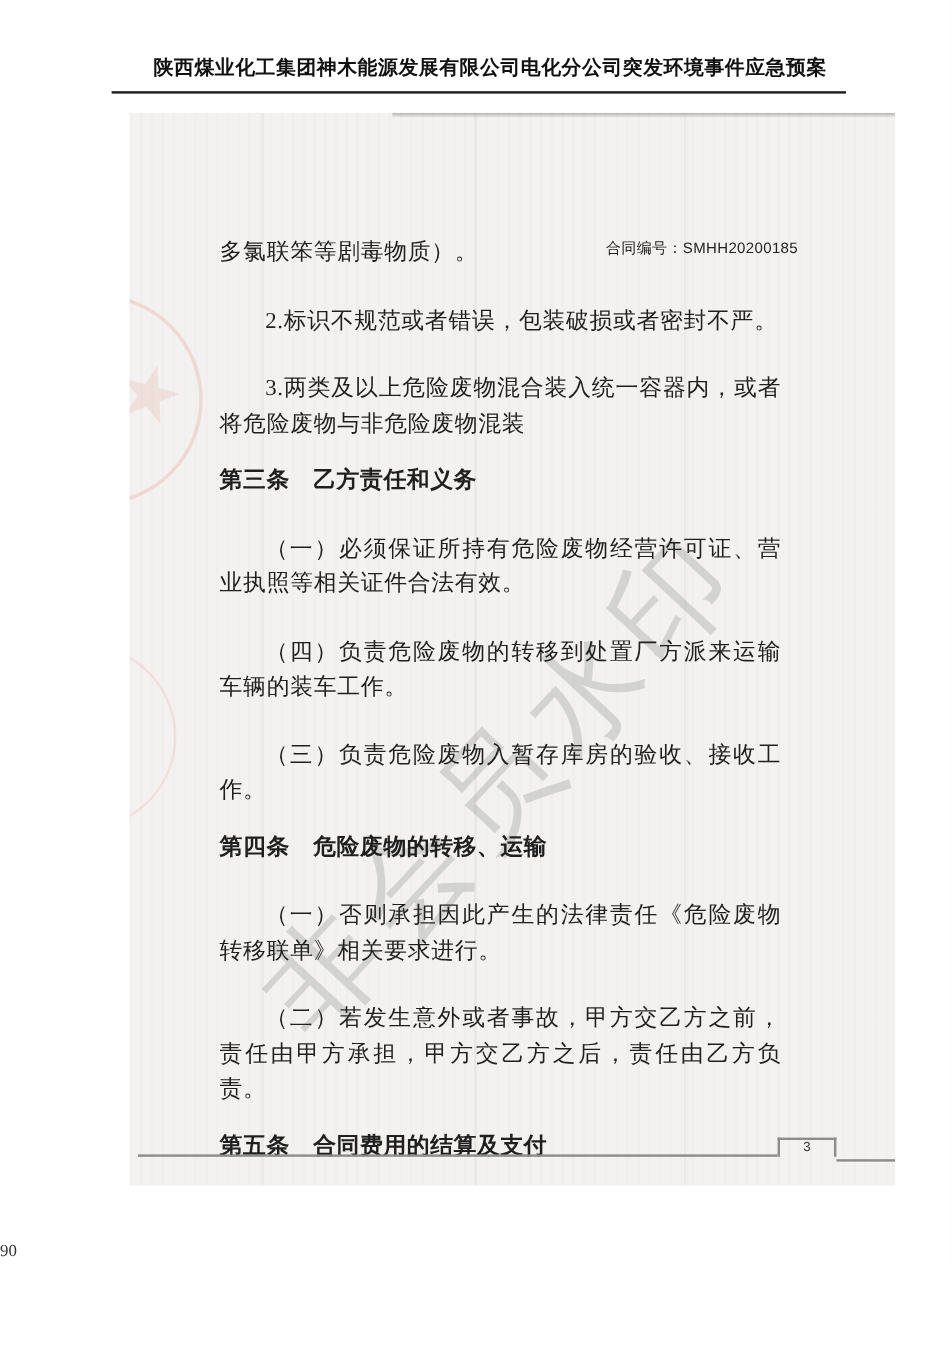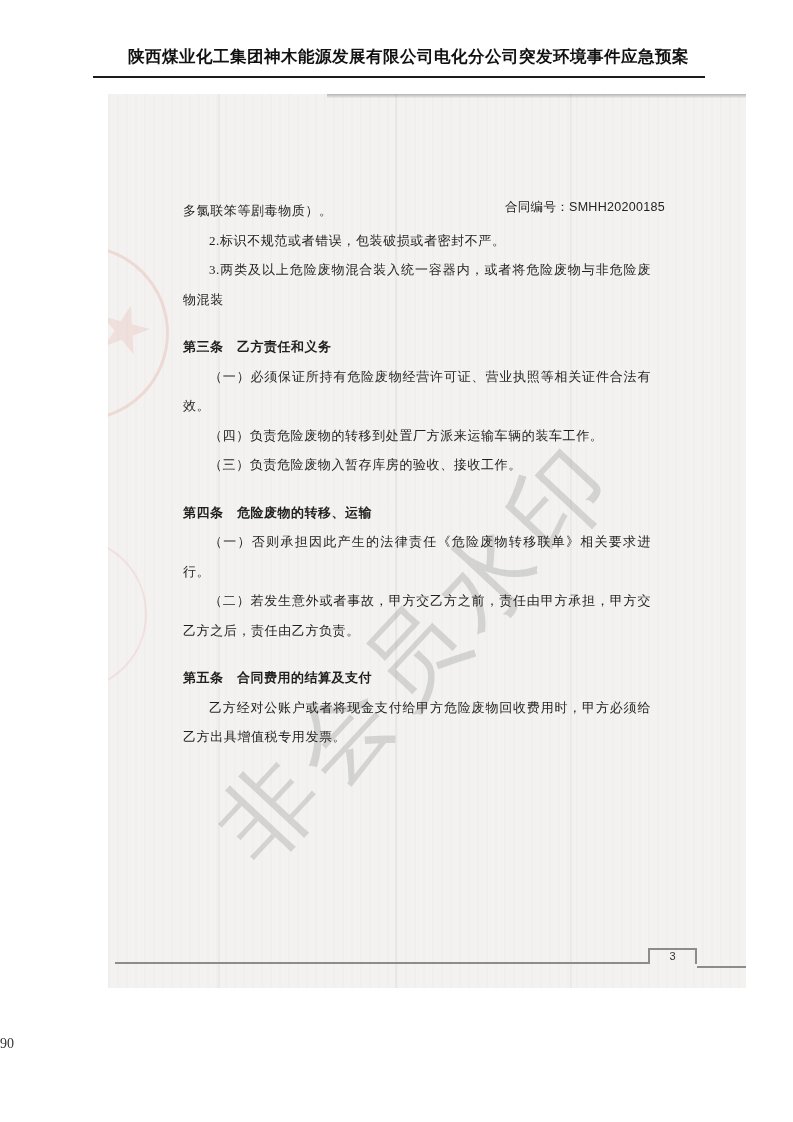--- a/index.html
+++ b/index.html
@@ -34,23 +34,23 @@
     transform:rotate(-47deg);font-family:"Liberation Sans",sans-serif;
     font-size:96px;letter-spacing:10px;color:rgba(140,140,140,0.30);
     white-space:nowrap;pointer-events:none;}
 
   
   .contract-no{position:absolute;left:397px;top:80px;font-family:"Liberation Sans",sans-serif;
     font-size:12.5px;color:#222;letter-spacing:0.3px;margin-top:25px;}
 
   
   .doc-body{position:absolute;left:75px;top:102px;width:468px;}
-  .para{margin:0;font-size:13px;line-height:29.5px;letter-spacing:0.6px;
+  .para{margin:0;font-size:19px;line-height:29.5px;letter-spacing:0.6px;
     color:#1f1f1f;text-align:justify;}
-  .para.indent{text-indent:2em;}
+  .para.indent{text-indent:2em;margin-top:27px;}
   .para.heading{font-family:"Liberation Sans",sans-serif;font-weight:700;letter-spacing:0.5px;margin-top:18px;}
   .fill-blank{border-bottom:1.6px solid #222;margin:0 3px;font-family:"Liberation Sans",sans-serif;}
 
   
   .scan-rule-left{position:absolute;left:7px;top:868px;width:533px;height:2px;background:#8c8c8c;}
   .page-tab{position:absolute;left:540px;top:854px;width:49px;height:16px;
     border:2px solid #8c8c8c;border-bottom:none;box-sizing:border-box;
     text-align:center;font-family:"Liberation Sans",sans-serif;font-size:11px;
     line-height:13px;color:#333;}
   .scan-rule-right{position:absolute;left:589px;top:872px;width:49px;height:2px;background:#8c8c8c;}

